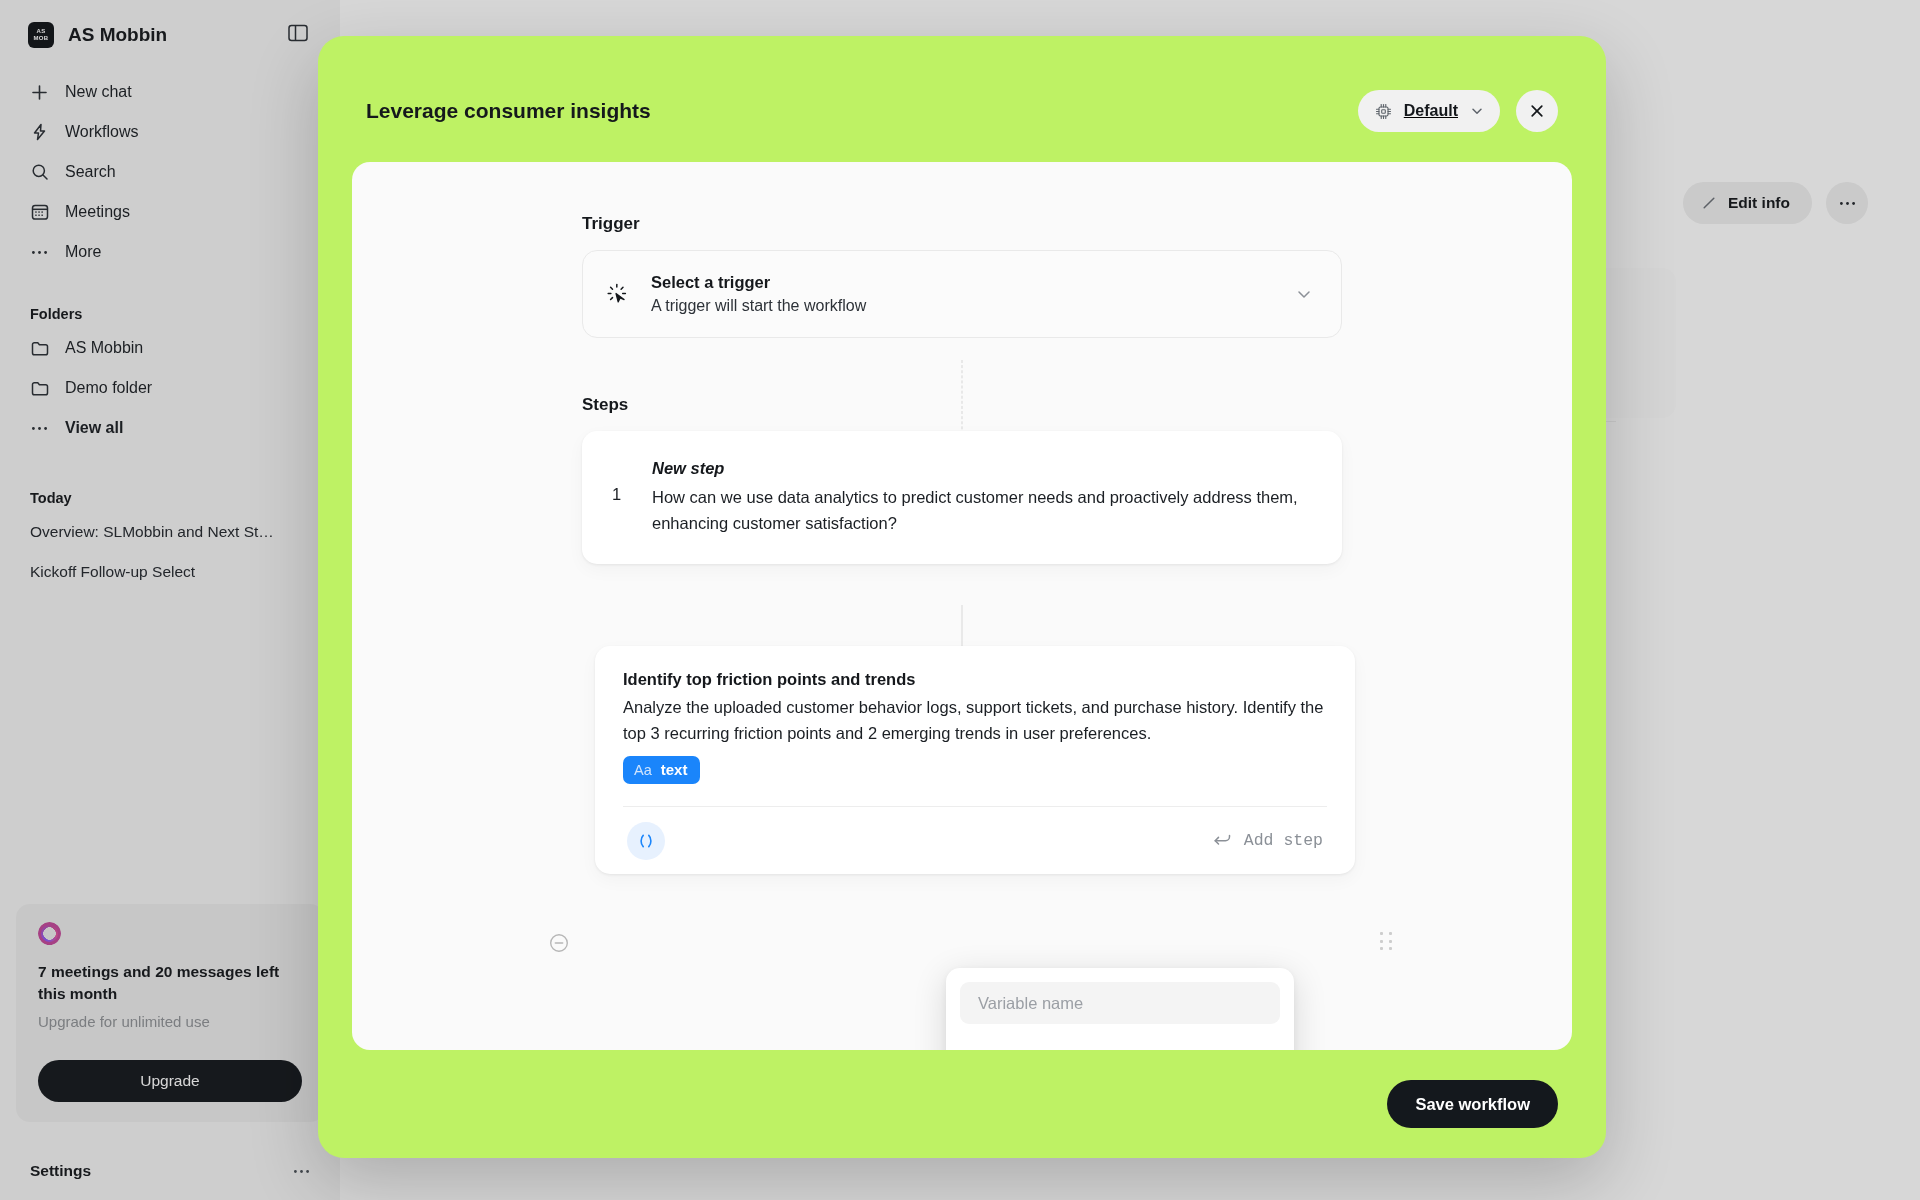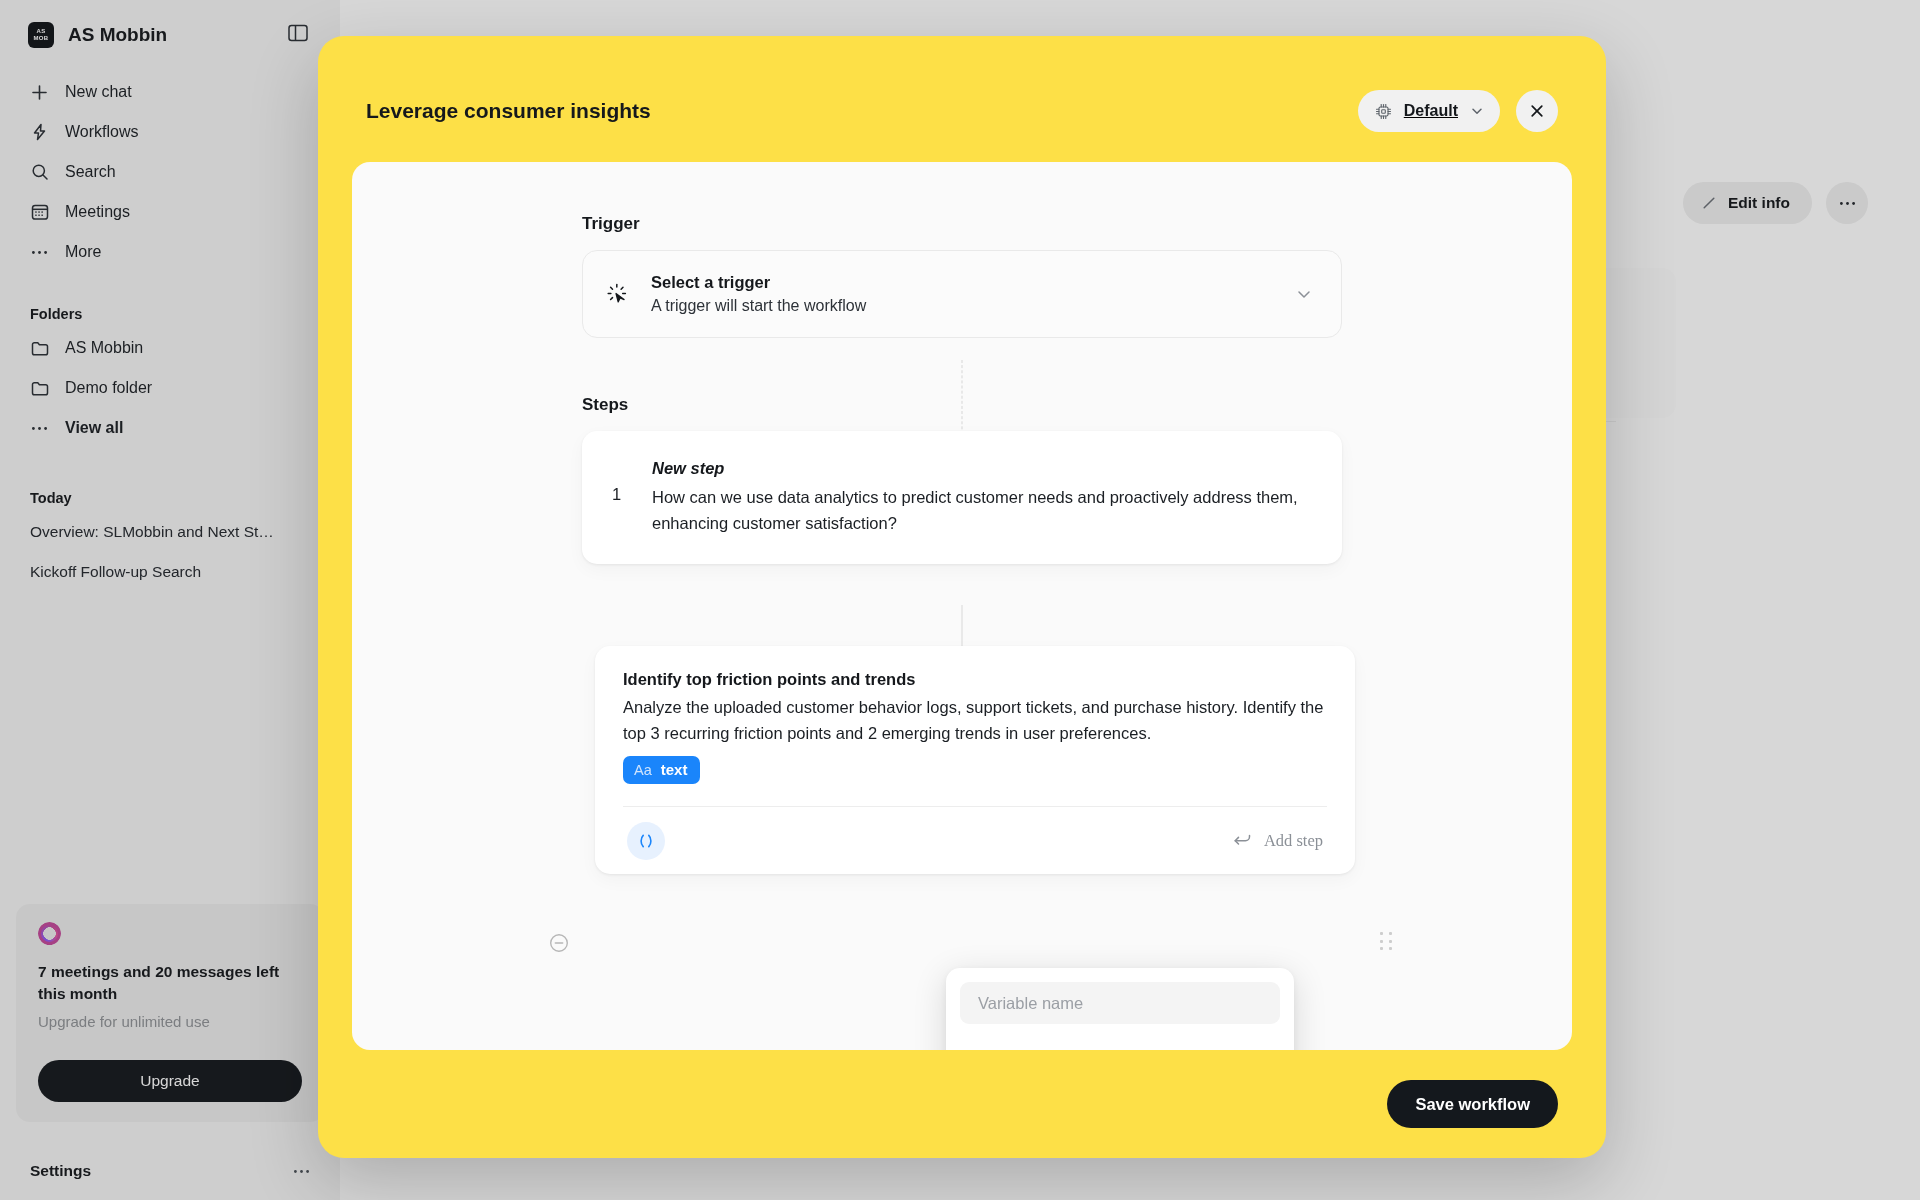--- a/index.html
+++ b/index.html
@@ -112,21 +112,21 @@
   }
   .bg-divider { position: absolute; left: 33px; right: 304px; height: 1px; background: #efefef; }
 
   
   .dim { position: absolute; inset: 0; background: rgba(34,34,34,0.18); }
 
   
   .modal {
     position: absolute; left: 318px; top: 36px;
     width: 1288px; height: 1122px;
-    background: #fde047; border-radius: 26px;
+    background: #bef264; border-radius: 26px;
     box-shadow: 0 24px 70px rgba(0,0,0,.20);
     display: flex; flex-direction: column;
     overflow: hidden;
   }
   .modal-header {
     display: flex; align-items: center; justify-content: space-between;
     padding: 42px 48px 0 48px; height: 108px; flex: 0 0 108px;
   }
   .modal-title { font-size: 21px; font-weight: 700; color: #15181c; }
   .modal-header-right { display: flex; align-items: center; gap: 16px; }
@@ -204,21 +204,21 @@
     padding: 0 4px;
   }
   .circle-action {
     width: 38px; height: 38px; border-radius: 50%;
     background: #e7f1fe; display: flex; align-items: center; justify-content: center;
     color: #1a85fb; cursor: pointer;
   }
   .add-step {
     display: flex; align-items: center; gap: 12px;
     font-size: 16.5px; color: #8b9097; cursor: pointer; background: none; border: none;
-    font-family: Liberation Serif, serif;
+    font-family: Liberation Mono, monospace;
   }
 
   .collapse-btn {
     position: absolute; left: 196px; top: 770px;
     width: 22px; height: 22px; cursor: pointer;
   }
   .drag-handle {
     position: absolute; right: 178px; top: 770px;
     width: 14px; height: 20px; cursor: grab;
     display: grid; grid-template-columns: repeat(2, 1fr); grid-template-rows: repeat(3,1fr);
@@ -360,21 +360,21 @@
                 <circle cx="8.5" cy="2.5" r="1.4"></circle>
                 <circle cx="14.6" cy="2.5" r="1.4"></circle>
               </svg>
           </span>
           <span class="lbl" style="font-weight:700">View all</span>
         </div>
       </nav>
 
       <div class="sb-today-title">Today</div>
       <div class="chat-item">Overview: SLMobbin and Next St…</div>
-      <div class="chat-item">Kickoff Follow-up Search</div>
+      <div class="chat-item">Kickoff Follow-up Select</div>
 
       <div class="upgrade-card">
         <div class="upgrade-ring"></div>
         <div class="upgrade-head">7 meetings and 20 messages left this month</div>
         <div class="upgrade-sub">Upgrade for unlimited use</div>
         <button class="upgrade-btn">Upgrade</button>
       </div>
 
       <div class="sb-footer">
         <span class="lbl">Settings</span>

